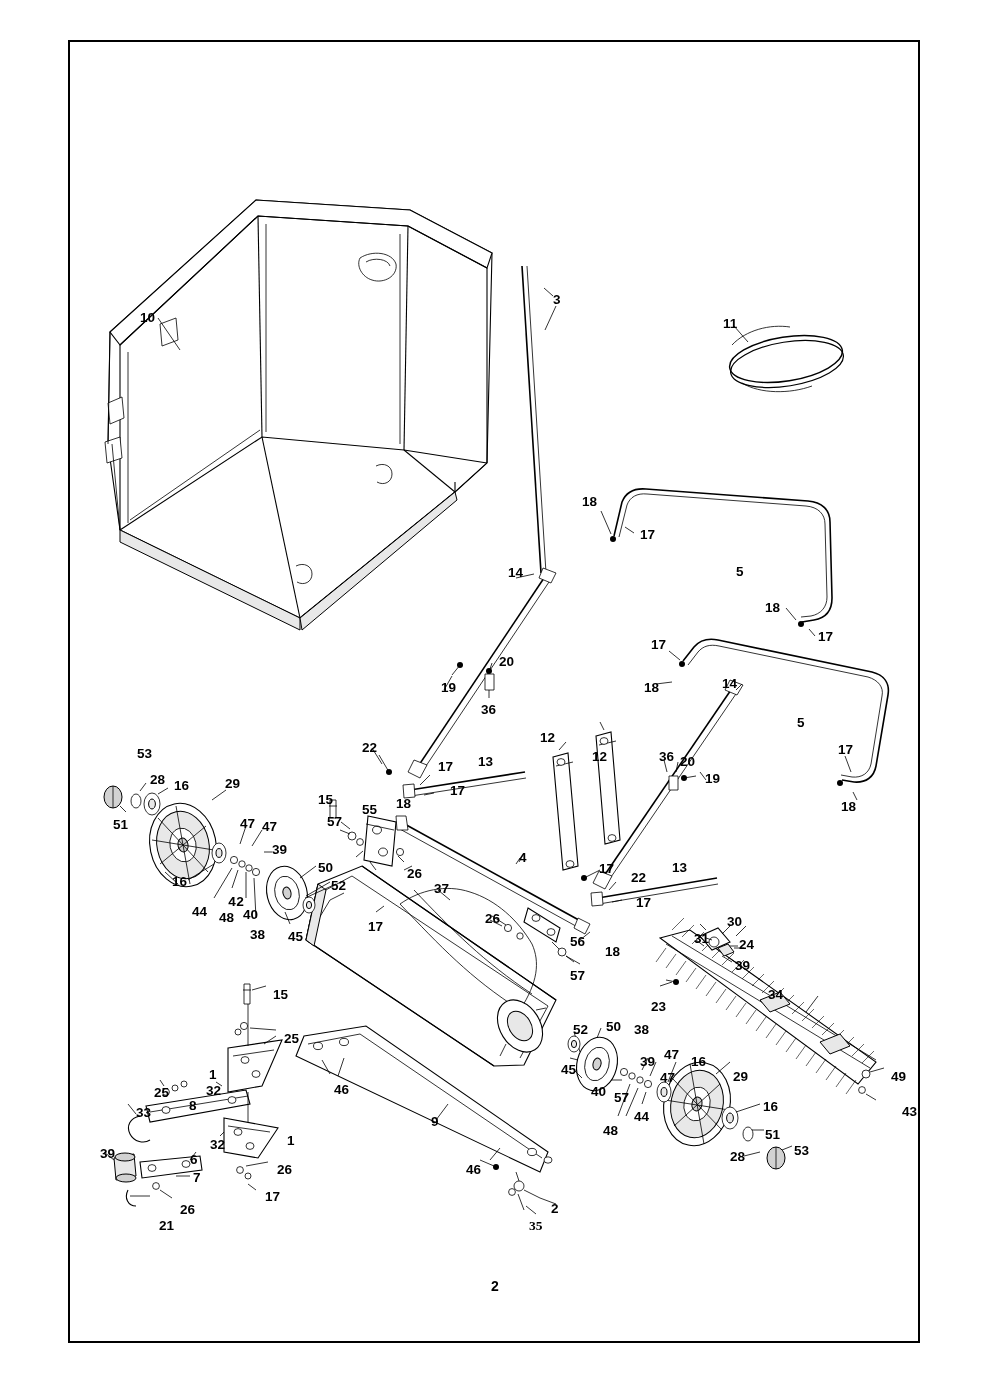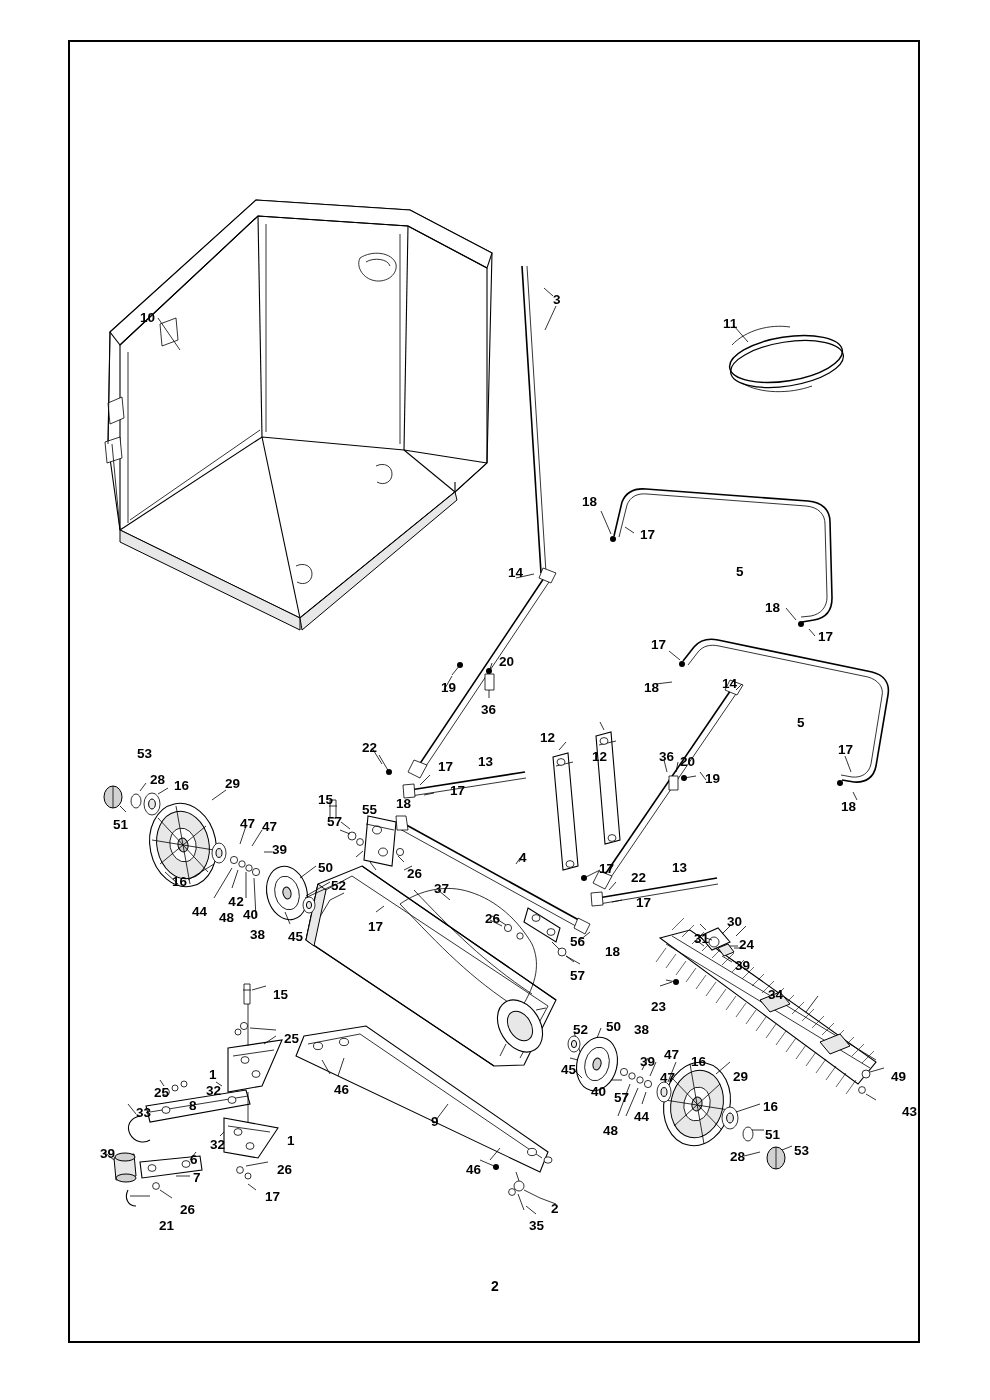--- a/index.html
+++ b/index.html
@@ -627,21 +627,21 @@
       <div class="callout" style="left: 190px; top: 1153px;">6</div>
       <div class="callout" style="left: 193px; top: 1171px;">7</div>
       <div class="callout" style="left: 277px; top: 1163px;">26</div>
       <div class="callout" style="left: 265px; top: 1190px;">17</div>
       <div class="callout" style="left: 180px; top: 1203px;">26</div>
       <div class="callout" style="left: 159px; top: 1219px;">21</div>
       <div class="callout" style="left: 334px; top: 1083px;">46</div>
       <div class="callout" style="left: 431px; top: 1115px;">9</div>
       <div class="callout" style="left: 466px; top: 1163px;">46</div>
       <div class="callout" style="left: 551px; top: 1202px;">2</div>
-      <div class="callout" style="left: 529px; top: 1219px;">35</div>
+      <div class="callout" style="left: 529px; top: 1219px; font-family: Liberation Serif, serif;">35</div>
       <div class="callout" style="left: 573px; top: 1023px;">52</div>
       <div class="callout" style="left: 606px; top: 1020px;">50</div>
       <div class="callout" style="left: 634px; top: 1023px;">38</div>
       <div class="callout" style="left: 561px; top: 1063px;">45</div>
       <div class="callout" style="left: 640px; top: 1055px;">39</div>
       <div class="callout" style="left: 664px; top: 1048px;">47</div>
       <div class="callout" style="left: 691px; top: 1055px;">16</div>
       <div class="callout" style="left: 660px; top: 1071px;">47</div>
       <div class="callout" style="left: 733px; top: 1070px;">29</div>
       <div class="callout" style="left: 591px; top: 1085px;">40</div>

